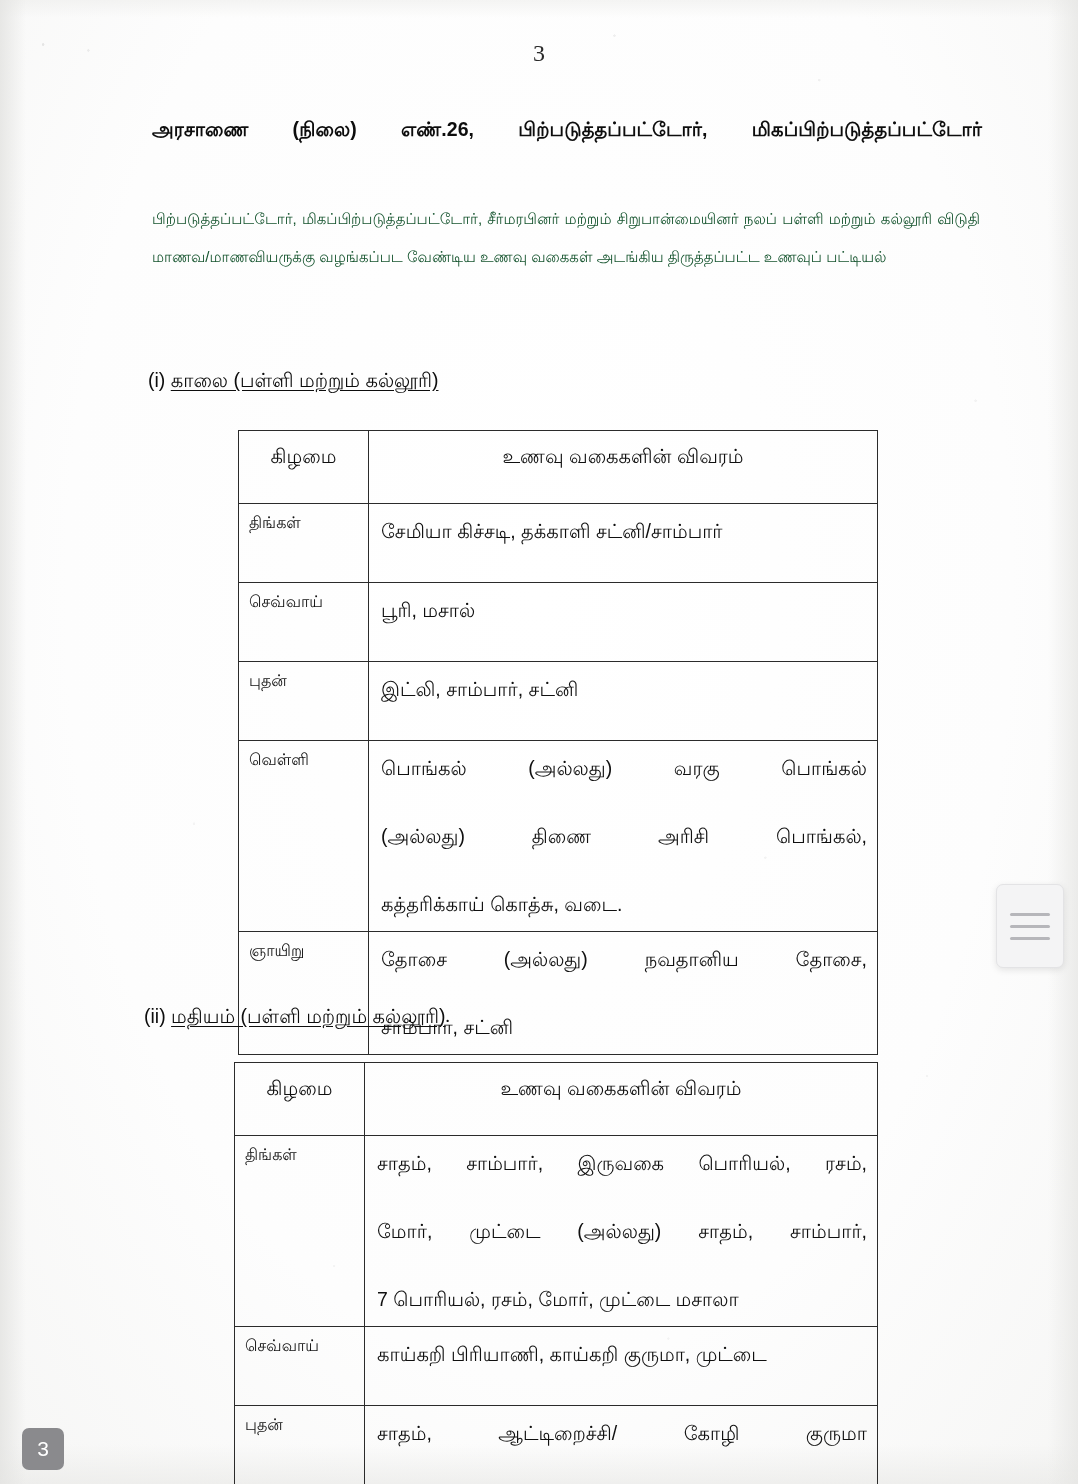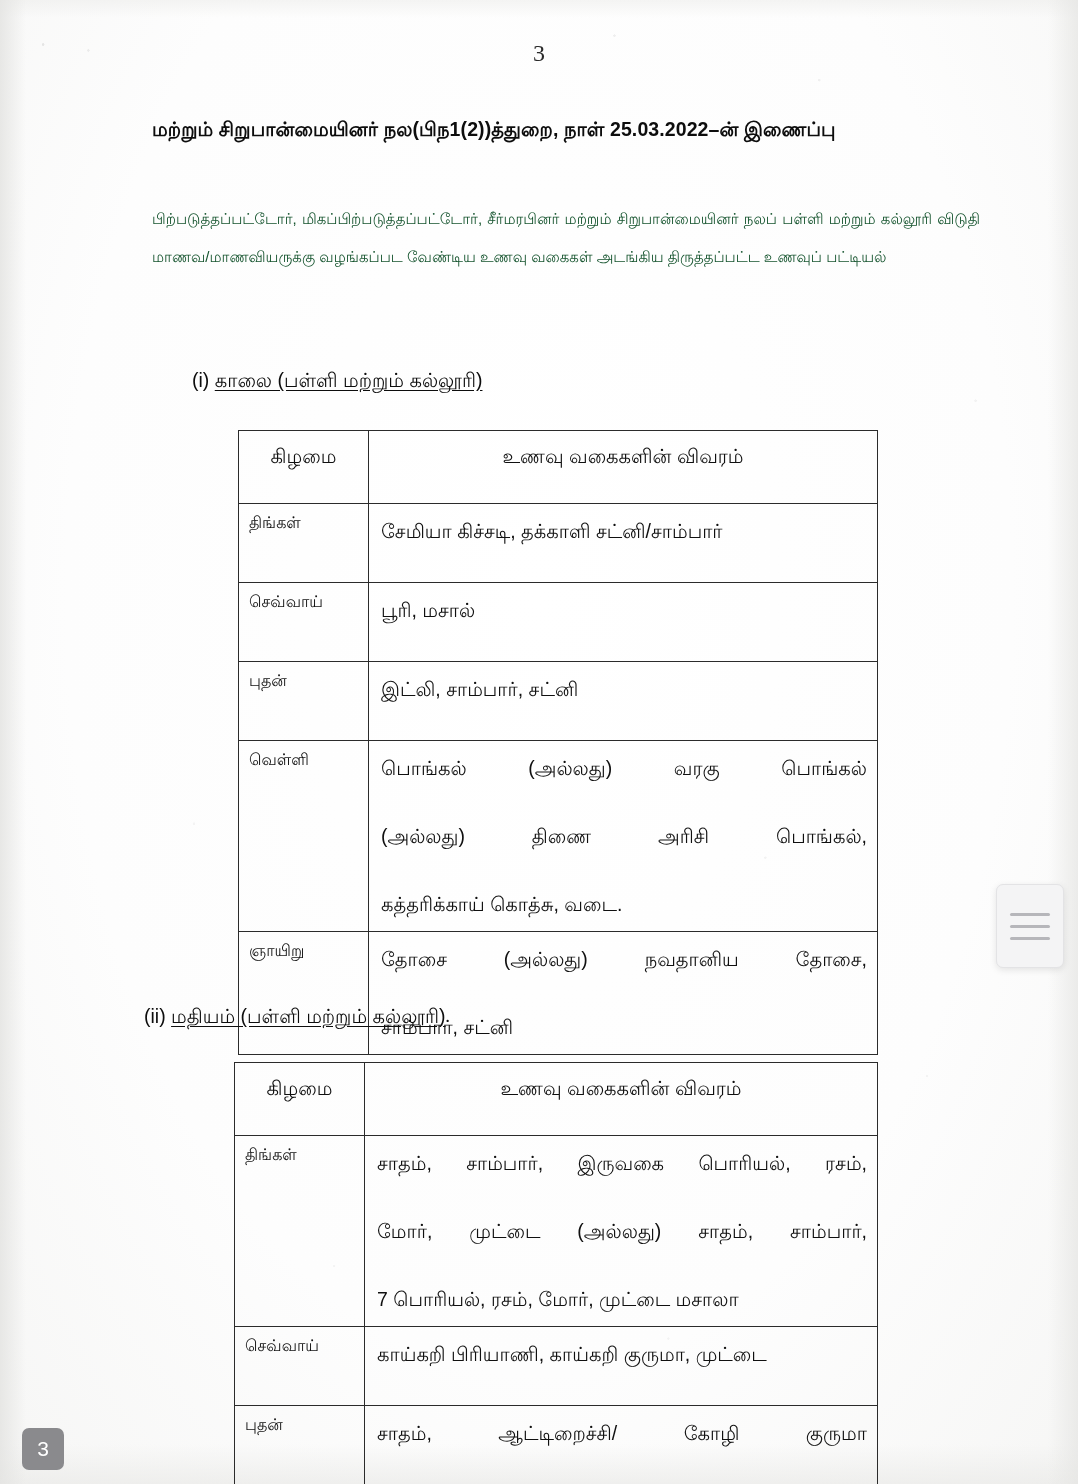--- a/index.html
+++ b/index.html
@@ -111,21 +111,21 @@
 
   
   .section-heading {
     position: absolute;
     font-size: 19.5px;
     color: #0d0d0d;
     white-space: nowrap;
   }
   .section-heading .marker { text-decoration: none; }
   .section-heading .underlined { text-decoration: underline; text-underline-offset: 3px; }
-  #heading-i  { left: 148px; top: 369px; margin-left: 44px; }
+  #heading-i  { left: 148px; top: 369px; }
   #heading-ii { left: 144px; top: 1005px; }
 
   
   .menu-table {
     position: absolute;
     border-collapse: collapse;
     table-layout: fixed;
     background: transparent;
   }
   #table-morning { left: 238px; top: 430px; width: 640px; }
@@ -222,21 +222,21 @@
 <div class="page">
   <div class="scan-noise"></div>
   <div class="edge-shade"></div>
 </div>
 
 <div class="content">
 
   <div class="page-number-top">3</div>
 
   <div class="ref-heading">
-    <span class="line2">மற்றும் சிறுபான்மையினர் நல(பிந1(2))த்துறை, நாள் 25.03.2022–ன் இணைப்பு</span>
+    <span class="line1">அரசாணை (நிலை) எண்.26, பிற்படுத்தப்பட்டோர், மிகப்பிற்படுத்தப்பட்டோர்</span>
   </div>
 
   <div class="intro">
     <p>பிற்படுத்தப்பட்டோர், மிகப்பிற்படுத்தப்பட்டோர், சீர்மரபினர் மற்றும் சிறுபான்மையினர் நலப் பள்ளி மற்றும் கல்லூரி விடுதி மாணவ/மாணவியருக்கு வழங்கப்பட வேண்டிய உணவு வகைகள் அடங்கிய திருத்தப்பட்ட உணவுப் பட்டியல்</p>
   </div>
 
   <div class="section-heading" id="heading-i">
     <span class="marker">(i)</span>
     <span class="underlined">காலை (பள்ளி மற்றும் கல்லூரி)</span>
   </div>

